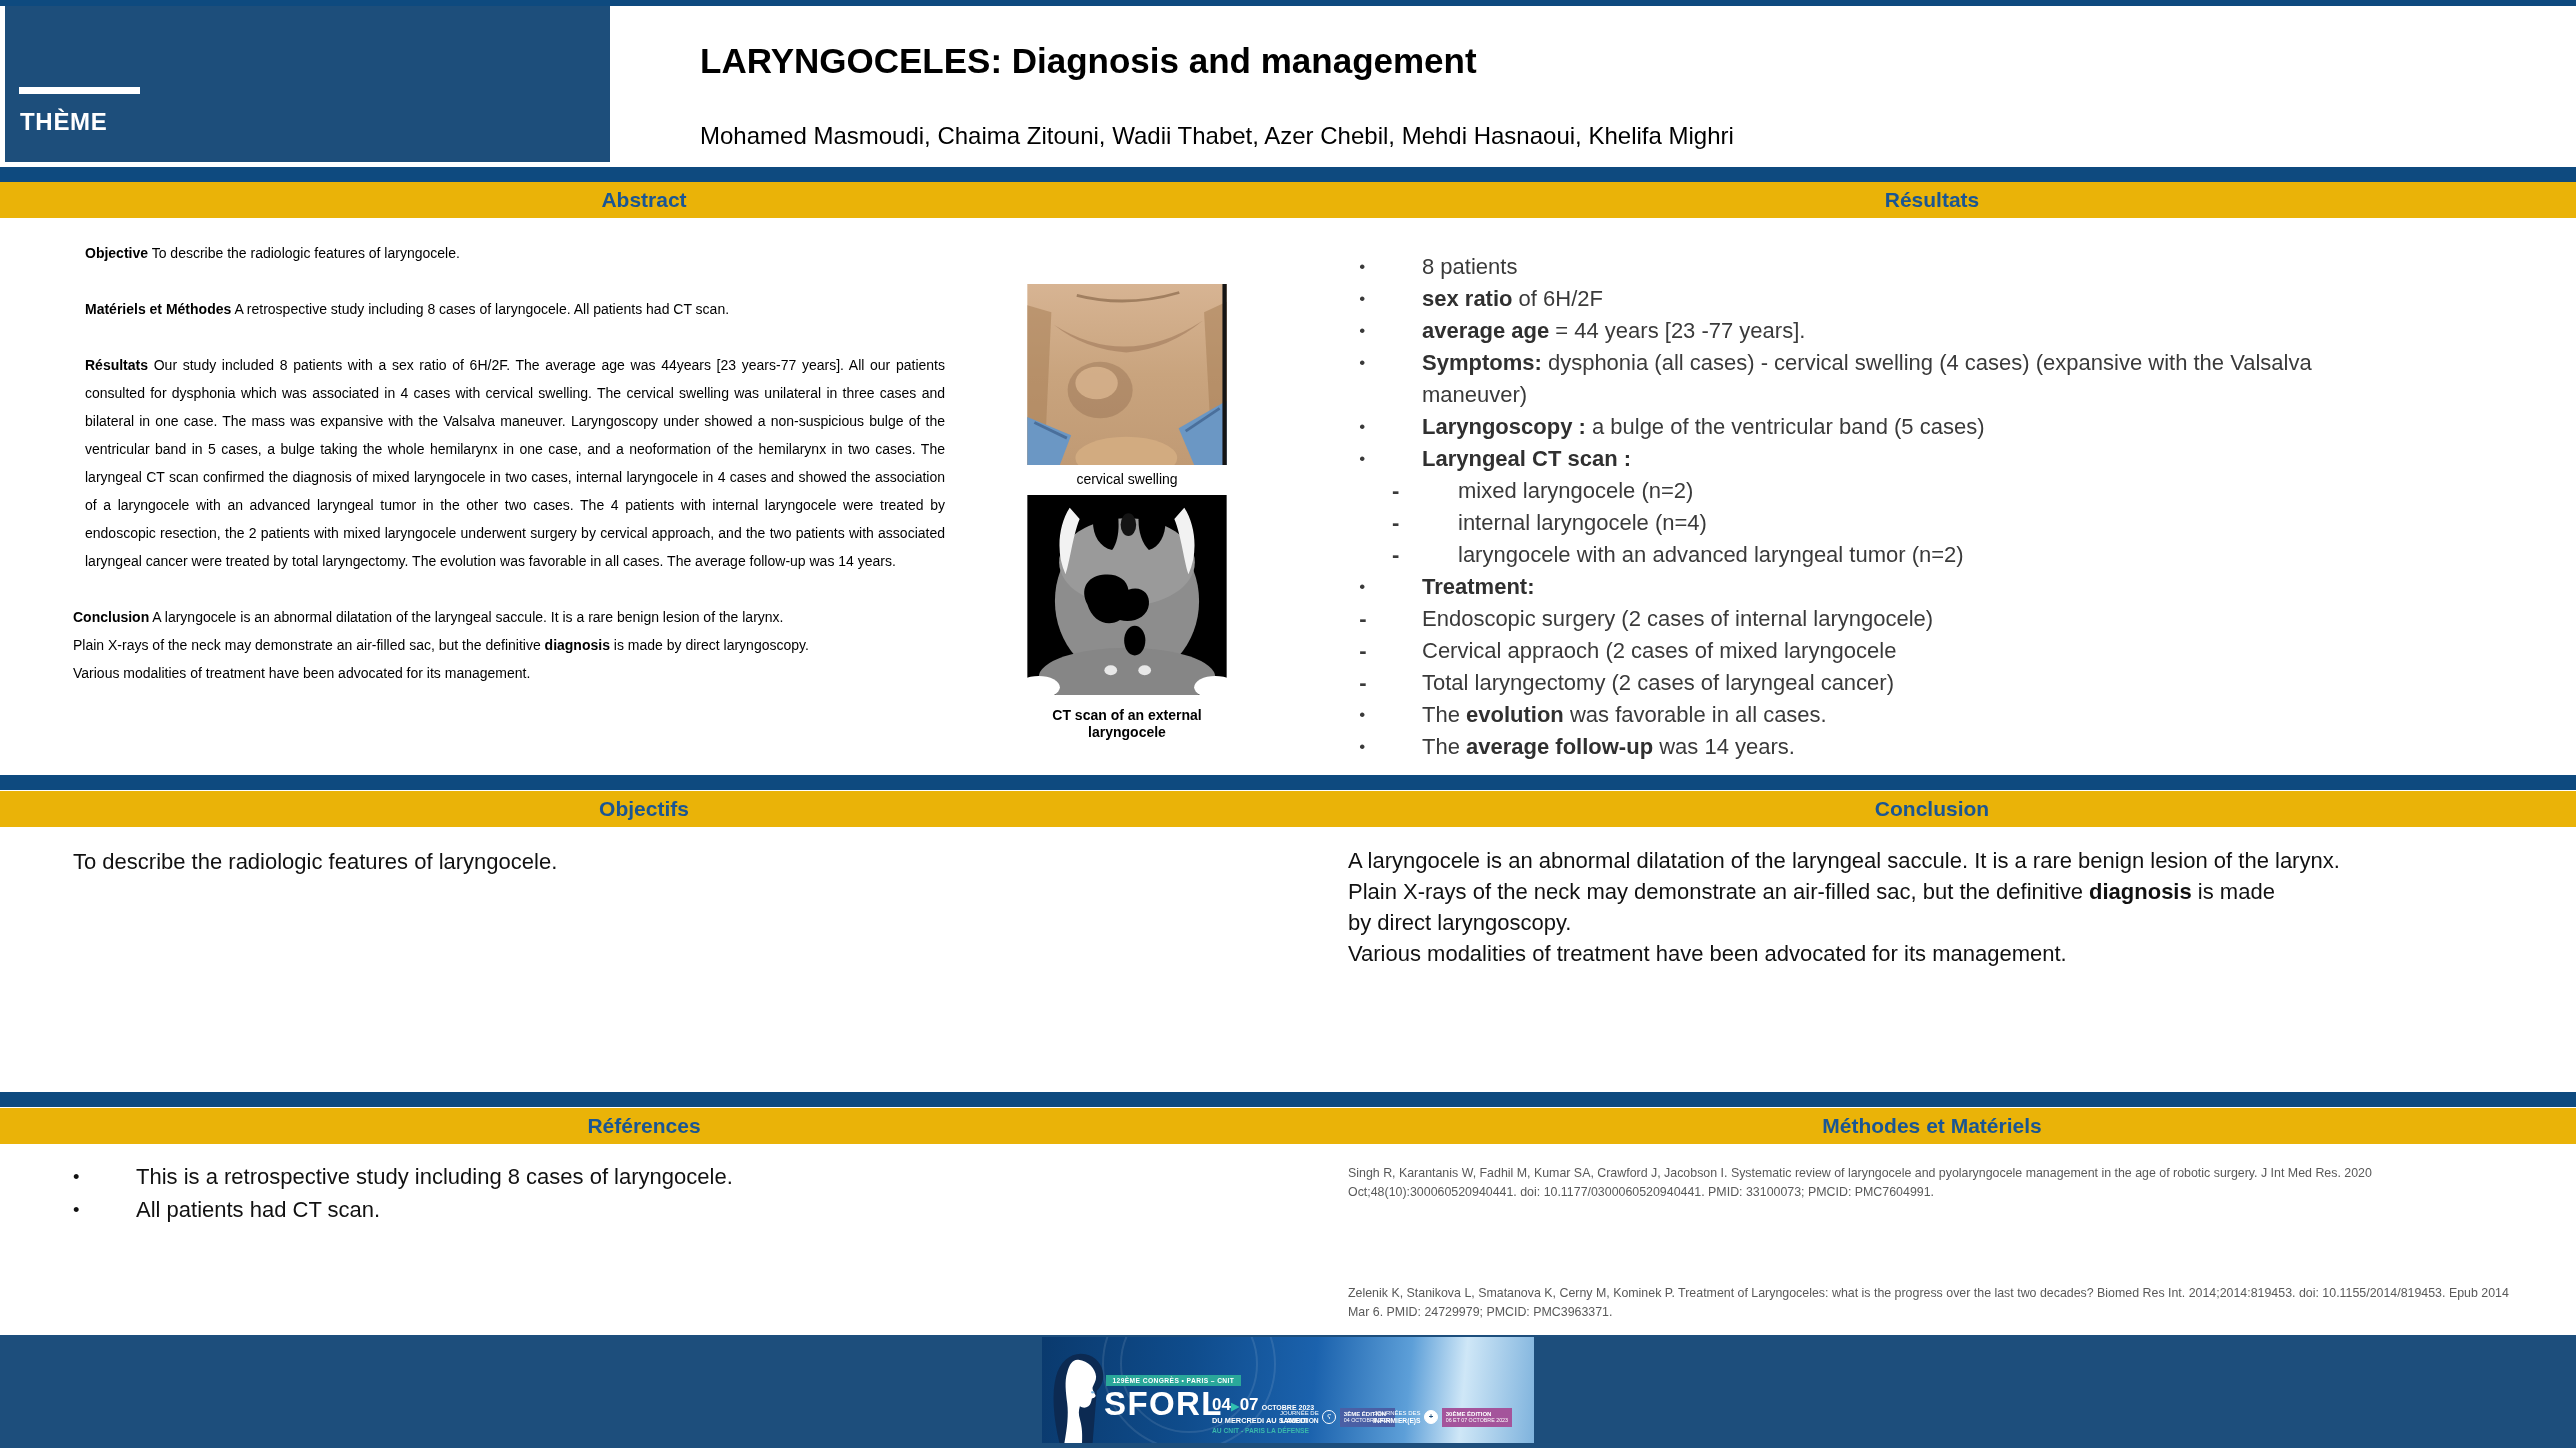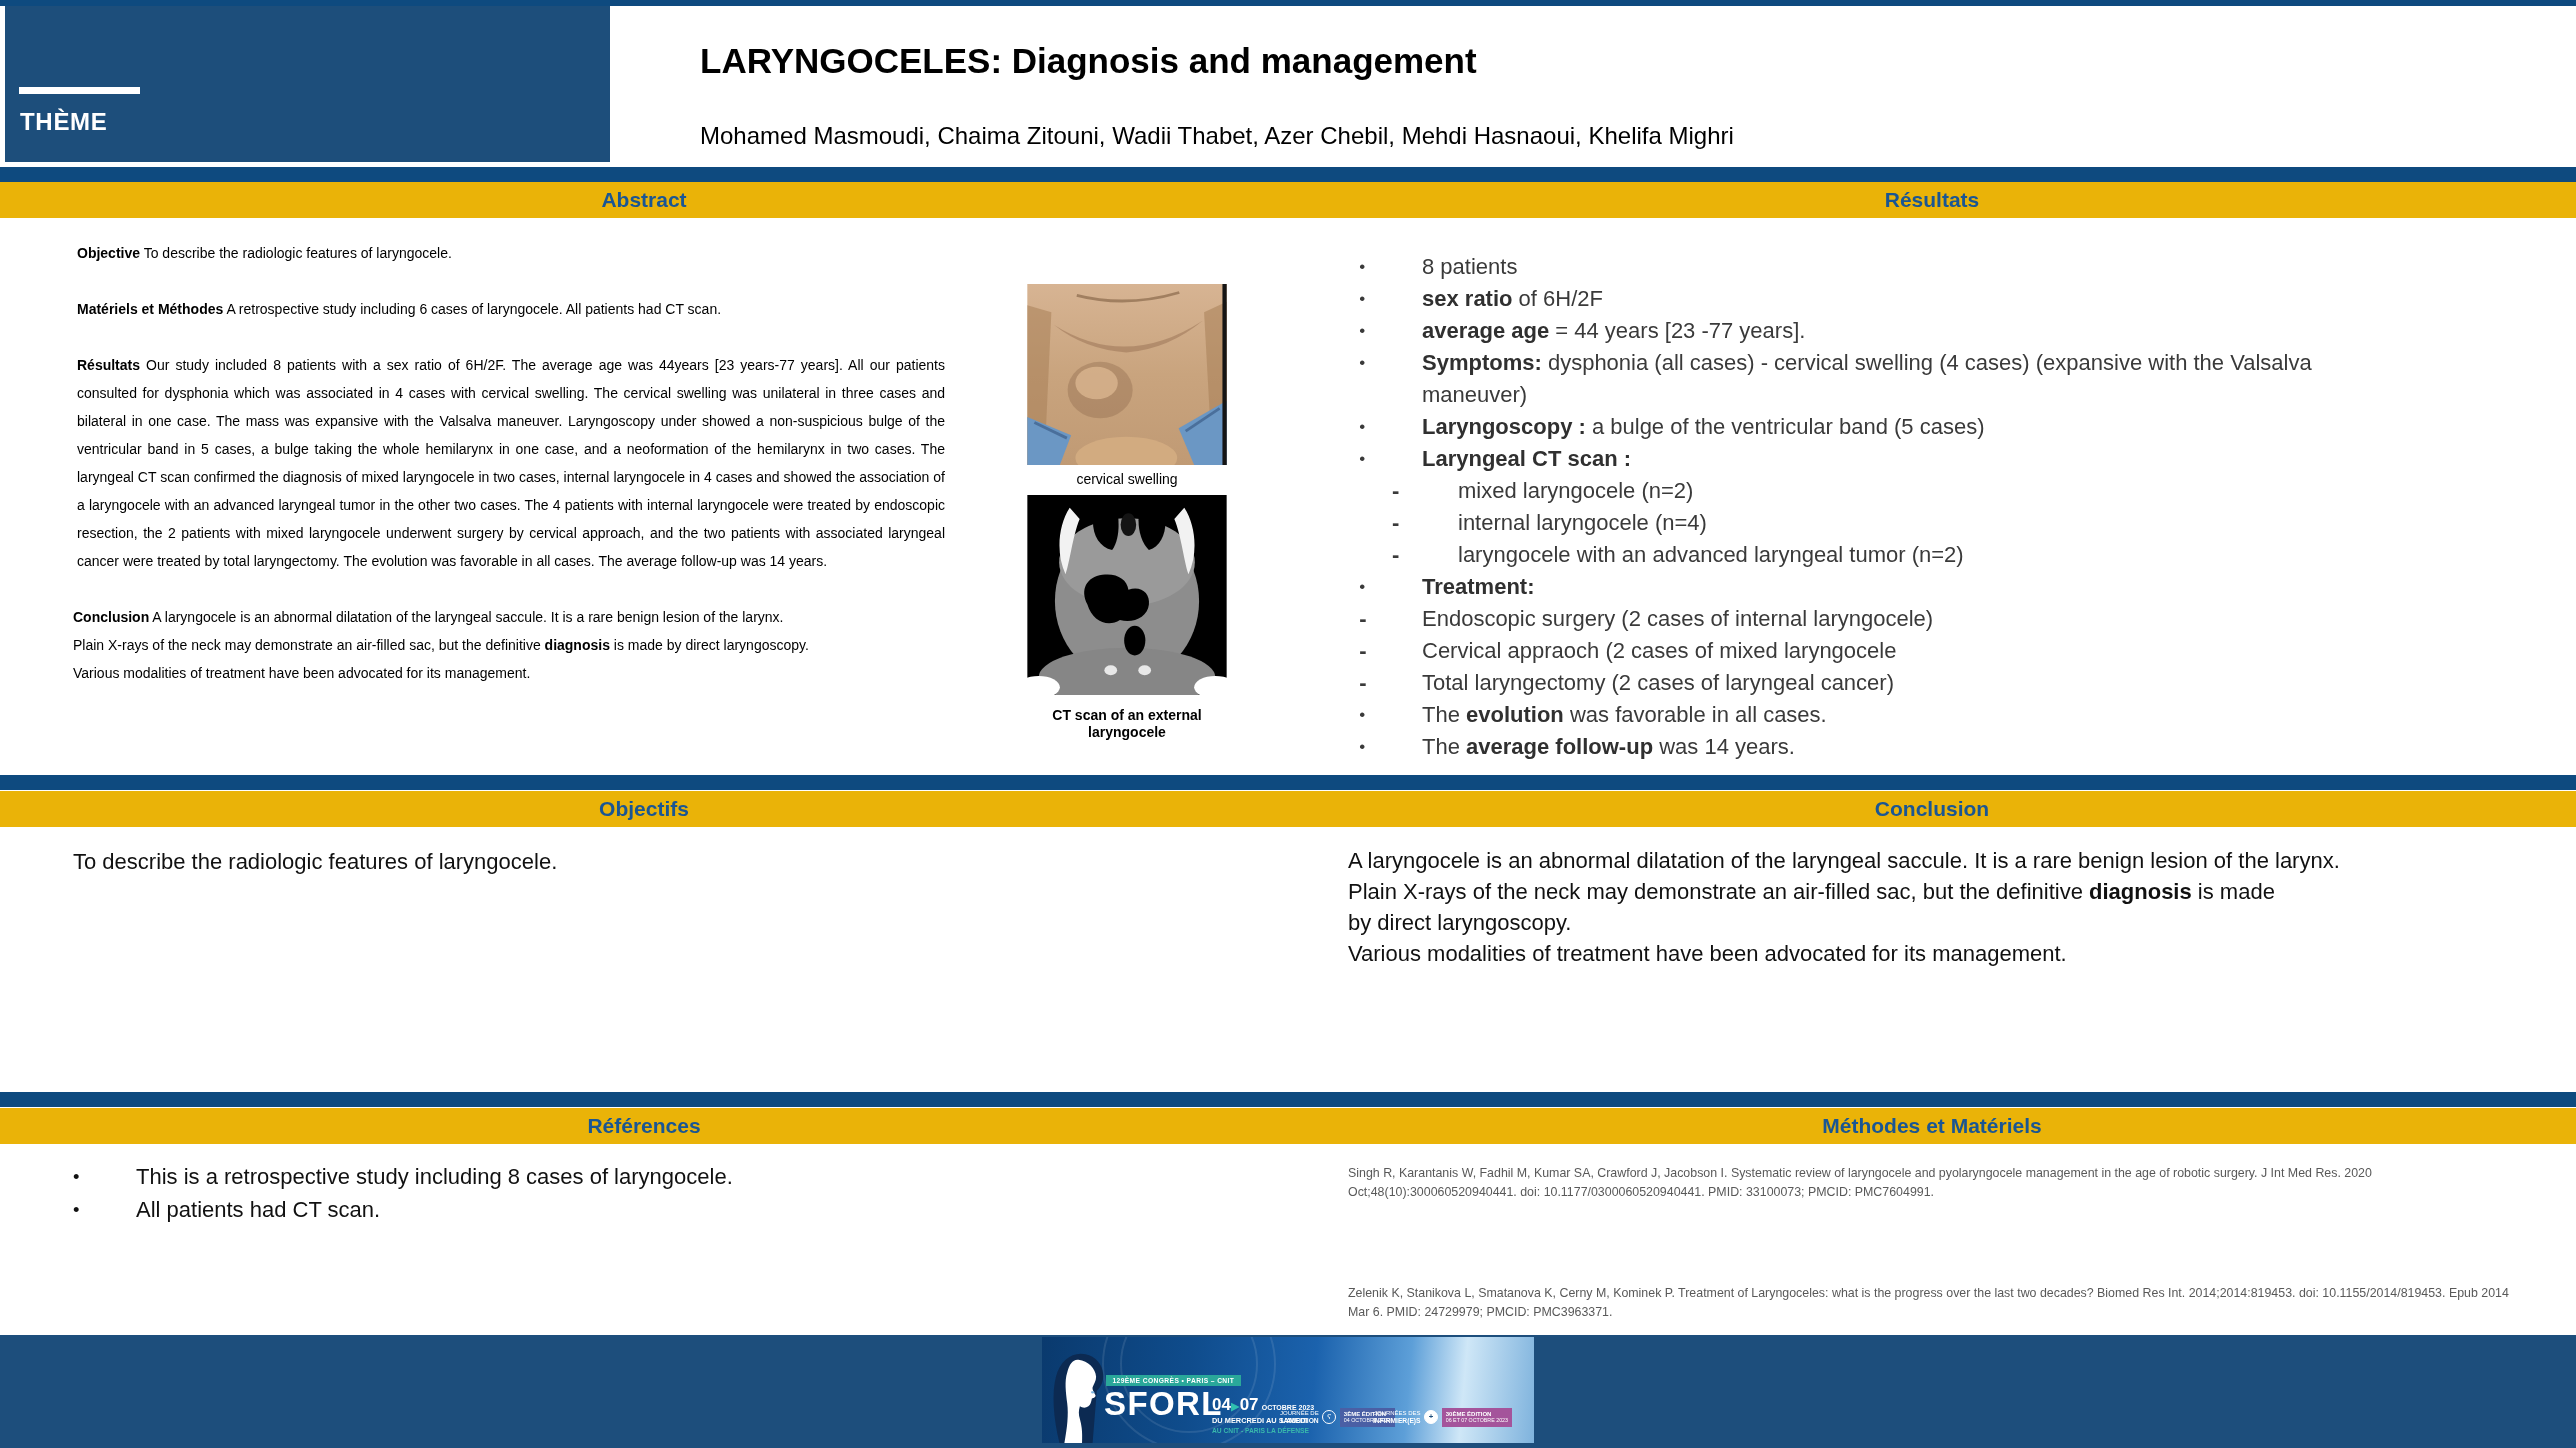--- a/index.html
+++ b/index.html
@@ -16,21 +16,21 @@
   .authors{position:absolute;left:700px;top:122px;font-size:24px;color:#000;}
 
   
   .hbar{position:absolute;left:0;width:2576px;height:15px;background:#0e4a7f;}
   .band{position:absolute;left:0;width:2576px;height:36px;background:#eab308;display:flex;}
   .band-half{flex:0 0 1288px;text-align:center;line-height:36px;font-size:21px;font-weight:bold;color:#1a5693;}
 
   
   .abstract{position:absolute;left:73px;top:239px;width:872px;font-size:14px;line-height:28px;
             text-align:justify;color:#000;}
-  .abstract p{margin:0 0 28px 4px;}
+  .abstract p{margin:0 0 28px 12px;}
   .abstract p.tight{margin:0;}
   .abstract b{font-weight:bold;}
 
   
   .fig{position:absolute;left:1027px;overflow:hidden;}
   .figcap{position:absolute;left:1027px;width:200px;text-align:center;font-size:14px;color:#000;}
   .figcap.bold{font-weight:bold;line-height:17px;}
 
   
   .rlist{position:absolute;left:1348px;top:251px;width:1196px;font-size:22px;line-height:32px;color:#3a3a3a;}
@@ -98,21 +98,21 @@
   <div class="authors">Mohamed Masmoudi, Chaima  Zitouni, Wadii Thabet,  Azer Chebil, Mehdi Hasnaoui, Khelifa Mighri</div>
 
   <div class="hbar" style="top:167px"></div>
   <div class="band" style="top:182px">
     <div class="band-half">Abstract</div>
     <div class="band-half">Résultats</div>
   </div>
 
   <div class="abstract">
     <p><b>Objective</b><span>  To describe the radiologic features of laryngocele.</span></p>
-    <p><b>Matériels et Méthodes</b><span> A retrospective study including 6 cases of laryngocele. All patients had CT scan.</span></p>
+    <p><b>Matériels et Méthodes</b><span> A retrospective study including 8 cases of laryngocele. All patients had CT scan.</span></p>
     <p><b>Résultats</b><span> Our study included 8 patients with a sex ratio of 6H/2F. The average age was 44years [23 years-77 years]. All our patients consulted for dysphonia which was associated in 4 cases with cervical swelling. The cervical swelling was unilateral in three cases and bilateral in one case. The mass was expansive with the Valsalva maneuver. Laryngoscopy under showed a non-suspicious bulge of the ventricular band in 5 cases, a bulge taking the whole hemilarynx in one case, and a neoformation of the hemilarynx in two cases. The laryngeal CT scan confirmed the diagnosis of mixed laryngocele in two cases, internal laryngocele in 4 cases and showed the association of a laryngocele with an advanced laryngeal tumor in the other two cases. The 4 patients with internal laryngocele were treated by endoscopic resection, the 2 patients with mixed laryngocele underwent surgery by cervical approach, and the two patients with associated laryngeal cancer were treated by total laryngectomy. The evolution was favorable in all cases. The average follow-up was 14 years.</span></p>
     <p class="tight"><b>Conclusion</b><span> A laryngocele is an abnormal dilatation of the laryngeal saccule. It is a rare benign lesion of the larynx.</span></p>
     <p class="tight"><span>Plain X-rays of the neck may demonstrate an air-filled sac, but the definitive </span><b>diagnosis</b><span> is made by direct laryngoscopy.</span></p>
     <p class="tight"><span>Various modalities of treatment have been advocated for its management.</span></p>
   </div>
 
   <div class="fig" style="top:284px;width:200px;height:181px">
     <svg width="200" height="181" viewBox="0 0 282 256">
       <defs>
         <linearGradient id="skin" x1="0" y1="0" x2="0" y2="1">

